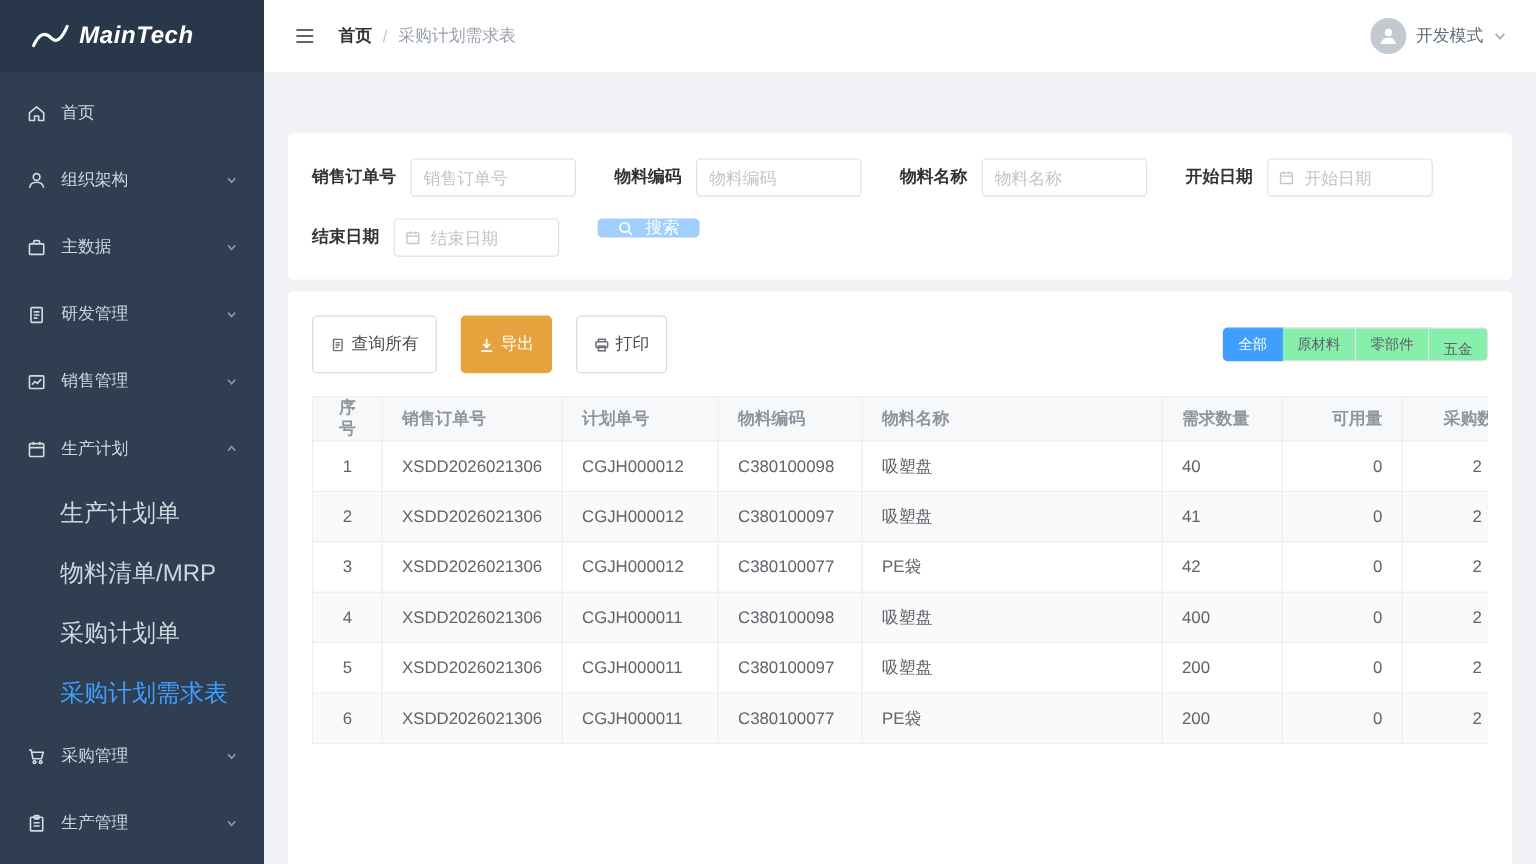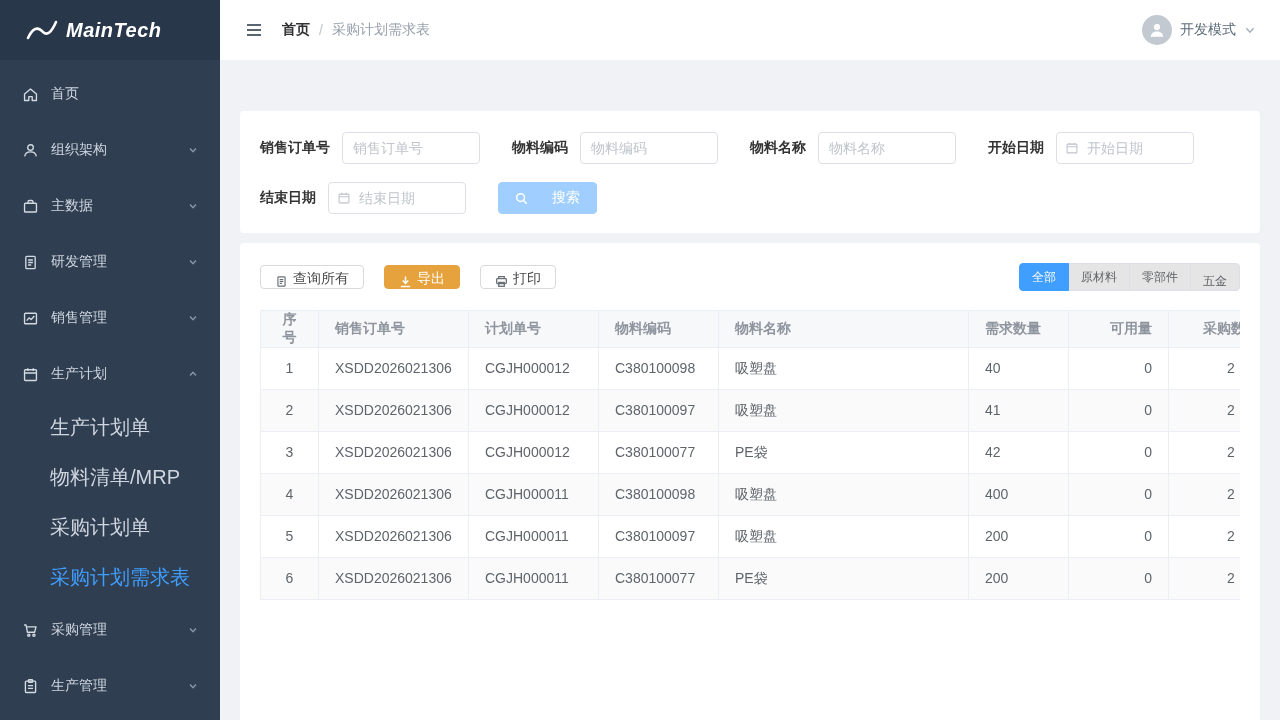--- a/index.html
+++ b/index.html
@@ -37,32 +37,32 @@
 
   
   .filter-card{padding:21px 20px 19px;display:flex;flex-wrap:wrap;gap:18px 32px;margin-bottom:10px;}
   .field{display:flex;align-items:center;}
   .field-label{font-size:14px;font-weight:600;color:#333;margin-right:12px;white-space:nowrap;}
   .text-input{width:138px;height:32px;border:1px solid #dcdfe6;border-radius:4px;padding:0 10px;font-size:14px;color:#606266;outline:none;font-family:inherit;background:#fff;}
   .text-input::placeholder{color:#c0c4cc;}
   .date-wrap{position:relative;}
   .date-wrap .cal-icon{position:absolute;left:9px;top:50%;transform:translateY(-50%);color:#c0c4cc;display:flex;}
   .date-input{padding-left:30px;}
-  .search-btn{height:32px;padding:0 16px;background:#a0cfff;border:1px solid #a0cfff;border-radius:4px;color:#fff;font-size:14px;display:inline-flex;align-items:center;gap:24px;cursor:pointer;font-family:inherit;}
+  .search-btn{height:16px;padding:0 16px;background:#a0cfff;border:1px solid #a0cfff;border-radius:4px;color:#fff;font-size:14px;display:inline-flex;align-items:center;gap:10px;cursor:pointer;font-family:inherit;}
 
   
   .table-card{padding:20px;height:520px;}
   .toolbar{display:flex;align-items:center;margin-bottom:19px;}
-  .btn{height:24px;padding:0 14px;border:1px solid #d9d9d9;border-radius:4px;background:#fff;color:#4a4a4a;font-size:14px;display:inline-flex;align-items:flex-end;gap:5px;cursor:pointer;font-family:inherit;}
+  .btn{height:48px;padding:0 14px;border:1px solid #d9d9d9;border-radius:4px;background:#fff;color:#4a4a4a;font-size:14px;display:inline-flex;align-items:center;gap:5px;cursor:pointer;font-family:inherit;}
   .btn + .btn{margin-left:20px;}
   .btn .b-icon{display:flex;color:#6b7076;}
   .btn-export{background:#e6a23c;border-color:#e6a23c;color:#fff;}
   .btn-export .b-icon{color:#fff;}
   .seg{margin-left:auto;display:flex;}
-  .seg-btn{height:28px;padding:0 12px;border:1px solid #dcdfe6;background:#e5e5e5;color:#606266;font-size:12px;display:flex;align-items:center;cursor:pointer;margin-left:-1px;font-family:inherit;}
+  .seg-btn{height:28px;padding:0 12px;border:1px solid #dcdfe6;background:#86efac;color:#606266;font-size:12px;display:flex;align-items:center;cursor:pointer;margin-left:-1px;font-family:inherit;}
   .seg-btn:first-child{border-radius:4px 0 0 4px;margin-left:0;}
   .seg-btn:last-child{border-radius:0 4px 4px 0;align-items:flex-end;}
   .seg-btn.active{background:#409eff;border-color:#409eff;color:#fff;position:relative;z-index:1;}
 
   .table-wrap{overflow:hidden;width:100%;}
   table{border-collapse:collapse;table-layout:fixed;width:1058px;}
   th,td{border:1px solid #ebeef5;font-size:14px;}
   th{background:#f7f8fa;color:#8f959e;font-weight:600;height:37px;padding:0 16px;text-align:left;}
   td{color:#5f646b;padding:10px 16px;line-height:21px;vertical-align:middle;background-clip:padding-box;}
   tbody tr:nth-child(even){background:#fafafa;}

